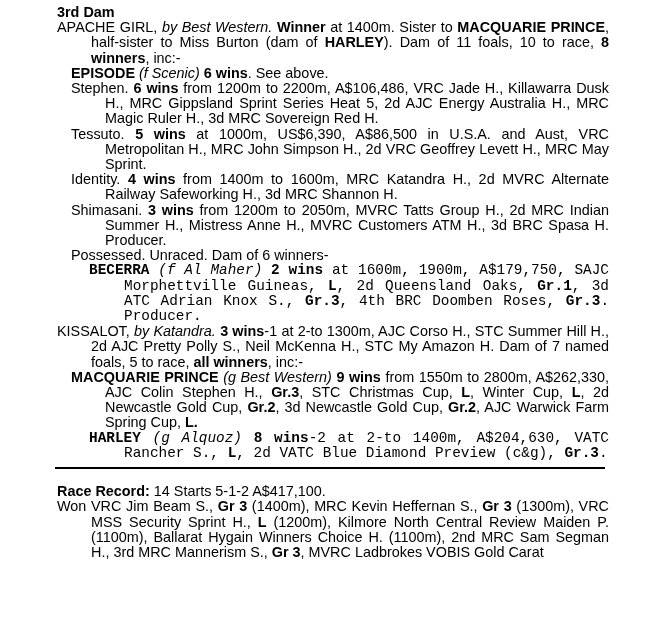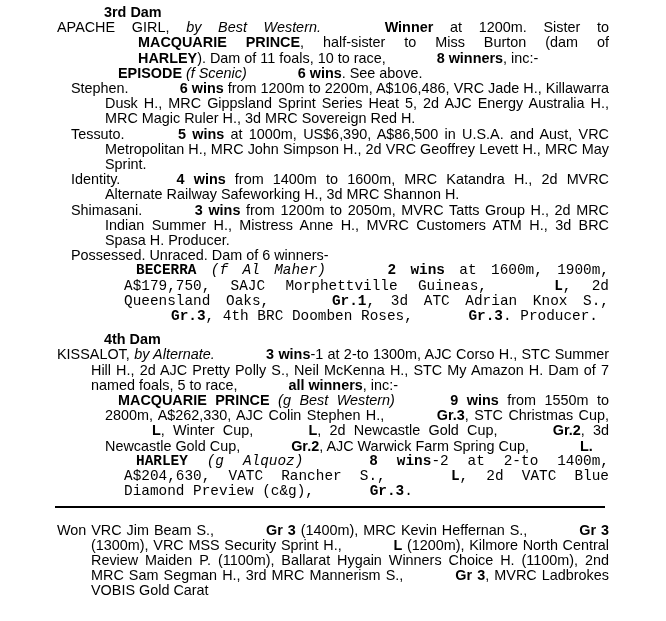--- a/index.html
+++ b/index.html
@@ -23,40 +23,40 @@
   }
   .heading {
     font-weight: bold;
     text-align: left !important;
   }
   .space-before { margin-top: 8px !important; }
   
   .indent-0 { padding-left: 34px; text-indent: -34px; }
   .indent-1 { margin-left: 14px; padding-left: 34px; text-indent: -34px; }
   .indent-2 { margin-left: 32px; padding-left: 35px; text-indent: -35px; font-family: Liberation Mono, monospace; }
-  .b { font-weight: bold; margin-left: 47px; }
+  .b { font-weight: bold; }
   .i { font-style: italic; }
   .rule {
     height: 2px;
     background: #000000;
     margin: 6px 4px 15px -2px;
   }
 </style>
 </head>
 <body>
 
 <div class="doc" id="doc">
     <p class="heading indent-0"><span class="b">3rd Dam</span></p>
-    <p class="indent-0"><span>APACHE GIRL, </span><span class="i">by Best Western.</span><span> </span><span class="b">Winner</span><span> at 1200m. Sister to </span><span class="b">MACQUARIE PRINCE</span><span>, half-sister to Miss Burton (dam of </span><span class="b">HARLEY</span><span>). Dam of 11 foals, 10 to race, </span><span class="b">8 winners</span><span>, inc:-</span></p>
+    <p class="indent-0"><span>APACHE GIRL, </span><span class="i">by Best Western.</span><span> </span><span class="b">Winner</span><span> at 1400m. Sister to </span><span class="b">MACQUARIE PRINCE</span><span>, half-sister to Miss Burton (dam of </span><span class="b">HARLEY</span><span>). Dam of 11 foals, 10 to race, </span><span class="b">8 winners</span><span>, inc:-</span></p>
     <p class="indent-1"><span class="b">EPISODE</span><span> </span><span class="i">(f Scenic)</span><span> </span><span class="b">6 wins</span><span>. See above.</span></p>
     <p class="indent-1"><span>Stephen. </span><span class="b">6 wins</span><span> from 1200m to 2200m, A$106,486, VRC Jade H., Killawarra Dusk H., MRC Gippsland Sprint Series Heat 5, 2d AJC Energy Australia H., MRC Magic Ruler H., 3d MRC Sovereign Red H.</span></p>
     <p class="indent-1"><span>Tessuto. </span><span class="b">5 wins</span><span> at 1000m, US$6,390, A$86,500 in U.S.A. and Aust, VRC Metropolitan H., MRC John Simpson H., 2d VRC Geoffrey Levett H., MRC May Sprint.</span></p>
     <p class="indent-1"><span>Identity. </span><span class="b">4 wins</span><span> from 1400m to 1600m, MRC Katandra H., 2d MVRC Alternate Railway Safeworking H., 3d MRC Shannon H.</span></p>
     <p class="indent-1"><span>Shimasani. </span><span class="b">3 wins</span><span> from 1200m to 2050m, MVRC Tatts Group H., 2d MRC Indian Summer H., Mistress Anne H., MVRC Customers ATM H., 3d BRC Spasa H. Producer.</span></p>
     <p class="indent-1"><span>Possessed. Unraced. Dam of 6 winners-</span></p>
     <p class="indent-2"><span class="b">BECERRA</span><span> </span><span class="i">(f Al Maher)</span><span> </span><span class="b">2 wins</span><span> at 1600m, 1900m, A$179,750, SAJC Morphettville Guineas, </span><span class="b">L</span><span>, 2d Queensland Oaks, </span><span class="b">Gr.1</span><span>, 3d ATC Adrian Knox S., </span><span class="b">Gr.3</span><span>, 4th BRC Doomben Roses, </span><span class="b">Gr.3</span><span>. Producer.</span></p>
-    <p class="heading indent-0 space-before"><span class="b">4th Dam</span></p>
-    <p class="indent-0"><span>KISSALOT, </span><span class="i">by Alternate.</span><span> </span><span class="b">3 wins</span><span>-1 at 2-to 1300m, AJC Corso H., STC Summer Hill H., 2d AJC Pretty Polly S., Neil McKenna H., STC My Amazon H. Dam of 7 named foals, 5 to race, </span><span class="b">all winners</span><span>, inc:-</span></p>
+    <p class="indent-0"><span>KISSALOT, </span><span class="i">by Katandra.</span><span> </span><span class="b">3 wins</span><span>-1 at 2-to 1300m, AJC Corso H., STC Summer Hill H., 2d AJC Pretty Polly S., Neil McKenna H., STC My Amazon H. Dam of 7 named foals, 5 to race, </span><span class="b">all winners</span><span>, inc:-</span></p>
     <p class="indent-1"><span class="b">MACQUARIE PRINCE</span><span> </span><span class="i">(g Best Western)</span><span> </span><span class="b">9 wins</span><span> from 1550m to 2800m, A$262,330, AJC Colin Stephen H., </span><span class="b">Gr.3</span><span>, STC Christmas Cup, </span><span class="b">L</span><span>, Winter Cup, </span><span class="b">L</span><span>, 2d Newcastle Gold Cup, </span><span class="b">Gr.2</span><span>, 3d Newcastle Gold Cup, </span><span class="b">Gr.2</span><span>, AJC Warwick Farm Spring Cup, </span><span class="b">L.</span></p>
     <p class="indent-2"><span class="b">HARLEY</span><span> </span><span class="i">(g Alquoz)</span><span> </span><span class="b">8 wins</span><span>-2 at 2-to 1400m, A$204,630, VATC Rancher S., </span><span class="b">L</span><span>, 2d VATC Blue Diamond Preview (c&amp;g), </span><span class="b">Gr.3</span><span>.</span></p>
     <div class="rule"></div>
+    <p class="indent-0"><span class="b">Race Record:</span><span> 14 Starts 5-1-2 A$417,100.</span></p>
     <p class="indent-0"><span>Won VRC Jim Beam S., </span><span class="b">Gr 3</span><span> (1400m), MRC Kevin Heffernan S., </span><span class="b">Gr 3</span><span> (1300m), VRC MSS Security Sprint H., </span><span class="b">L</span><span> (1200m), Kilmore North Central Review Maiden P. (1100m), Ballarat Hygain Winners Choice H. (1100m), 2nd MRC Sam Segman H., 3rd MRC Mannerism S., </span><span class="b">Gr 3</span><span>, MVRC Ladbrokes VOBIS Gold Carat</span></p>
   </div>
 
 </body></html>

